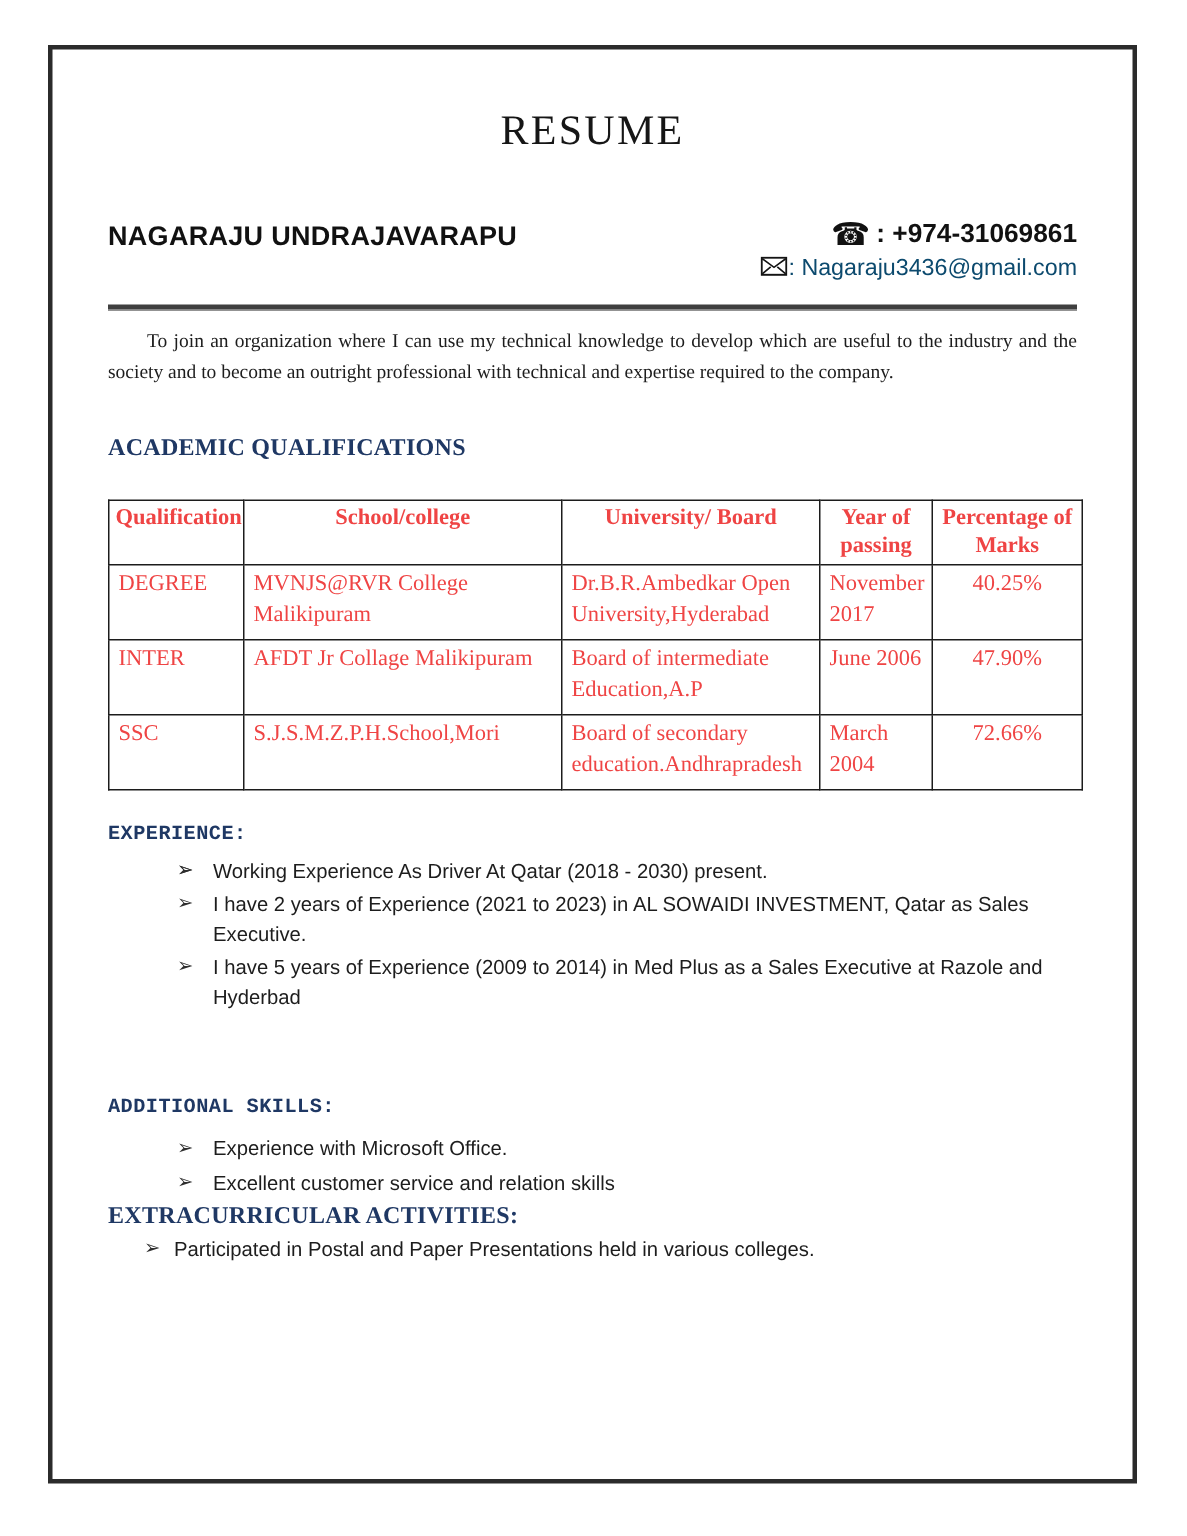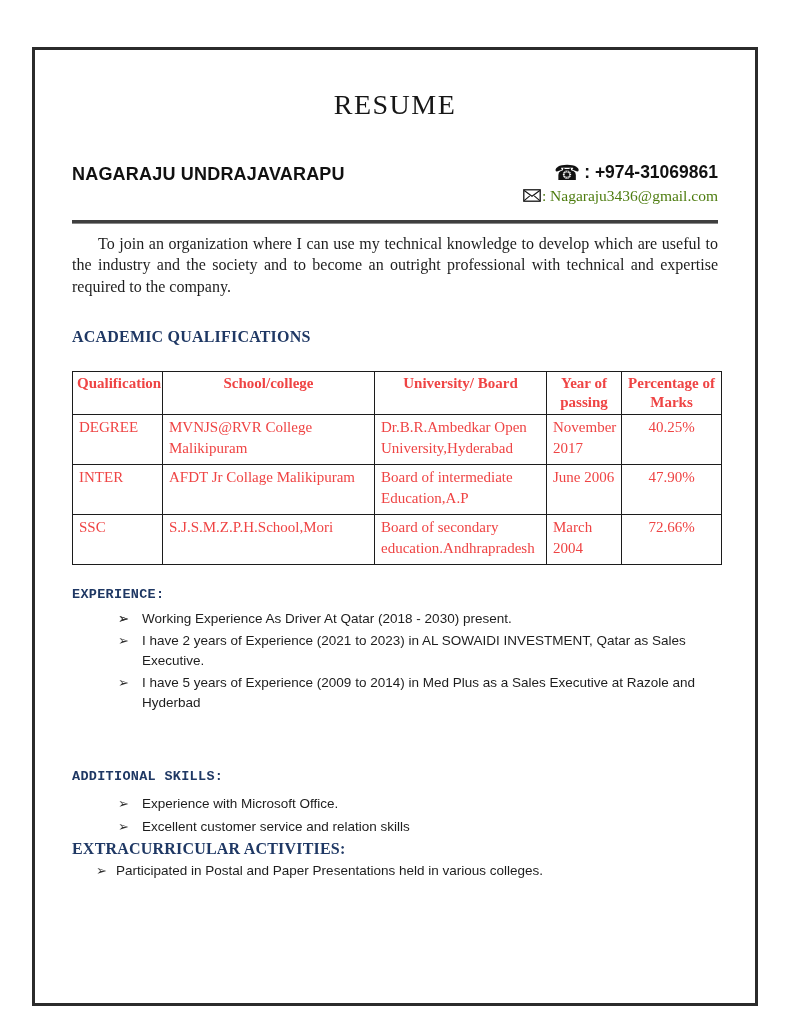--- a/index.html
+++ b/index.html
@@ -12,21 +12,21 @@
   *{margin:0;padding:0;box-sizing:border-box;}
   html,body{background:#ffffff;}
   body{
     width:791px;height:1024px;
     position:relative;
     font-family:"Liberation Serif", serif;
     color:var(--ink);
     overflow:hidden;
   }
   .frame{
-    position:absolute;left:32px;top:47px;
+    position:absolute;left:32px;top:30px;
     width:726px;height:959px;
     border:3px solid var(--frame);
     padding:0 37px;
     background:#fff;
   }
   .resume-title{
     margin-top:40px;
     text-align:center;
     font-family:"Liberation Serif", serif;
     font-size:28px;
@@ -59,23 +59,23 @@
   }
   .phone .glyph{
     font-family:"DejaVu Sans", sans-serif;
     font-size:21px;
     line-height:18px;
     font-weight:normal;
   }
   .email-row{
     margin-top:2px;
     text-align:right;
-    font-family:Liberation Serif, serif;
+    font-family:Liberation Sans, sans-serif;
     font-size:15.5px;
-    color:#4d7c0f;
+    color:#0c4a6e;
   }
   .email-row .env{
     display:inline-block;
     vertical-align:-1px;
     margin-right:1px;
   }
   .hr{
     margin-top:14px;
     height:4px;
     background:var(--rule);
@@ -93,21 +93,21 @@
     font-family:Liberation Mono, monospace;
     font-weight:bold;
     font-size:13.5px;
     letter-spacing:0.3px;
     color:var(--navy);
     line-height:16px;
   }
   .mt-obj{margin-top:38px;}
   .obj-text{
     margin-top:9px;
-    font-size:16px;
+    font-size:13px;
     line-height:21.5px;
     text-align:justify;
     text-indent:26px;
     color:var(--ink);
   }
   .mt-acad{margin-top:31px;}
   table.quals{
     margin-top:25px;
     width:649px;
     border-collapse:collapse;

